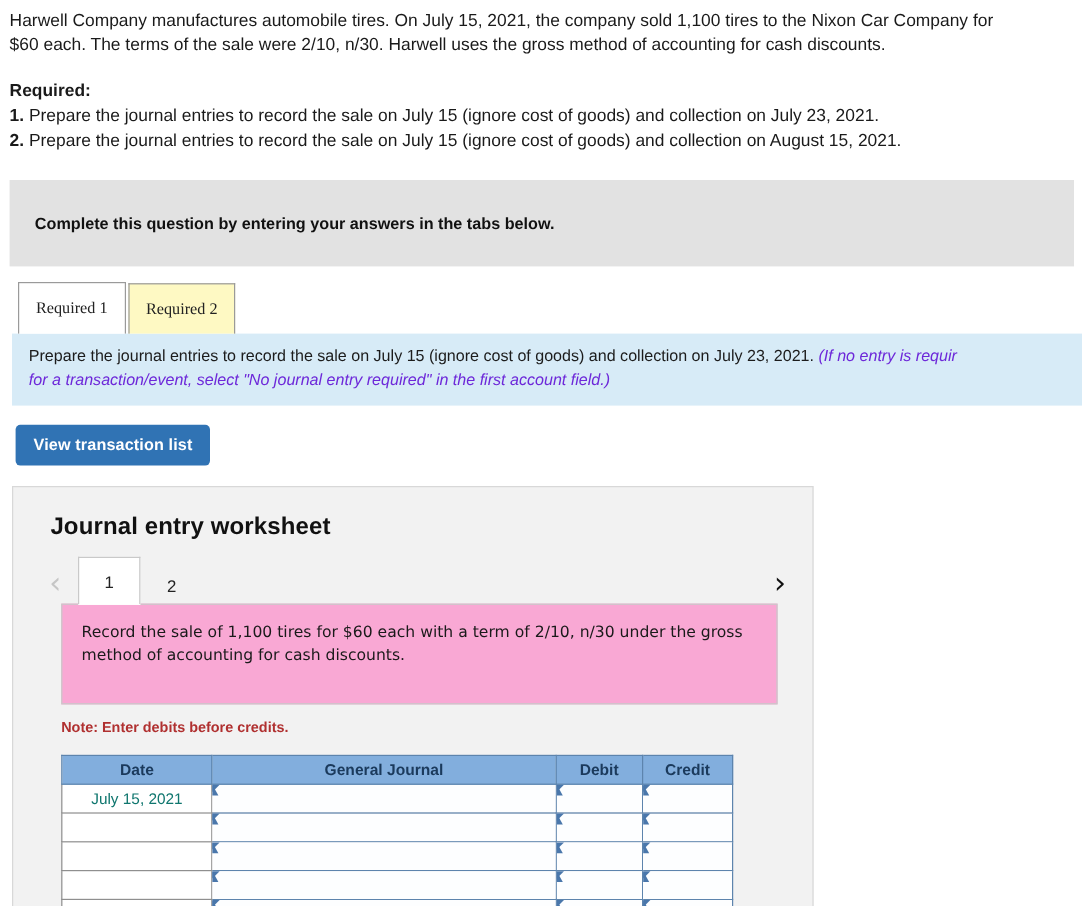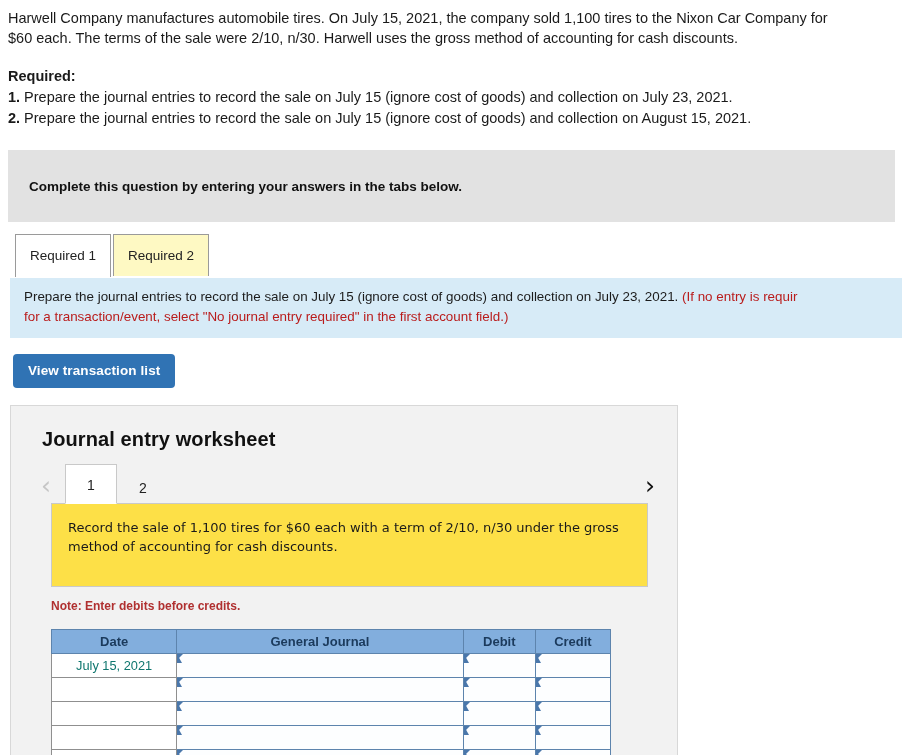--- a/index.html
+++ b/index.html
@@ -47,23 +47,25 @@
     box-sizing: border-box;
     font-size: 13.5px;
     font-weight: bold;
     color: #111;
   }
 
   
   .tabstrip {
     margin: 12px 0 0 15px;
     display: flex;
+    align-items: flex-end;
     height: 44px;
     position: relative;
     z-index: 3;
+    font-family: Liberation Serif, serif;
   }
   .tab {
     border: 1px solid #9a9a9a;
     border-bottom: none;
     font-size: 13.5px;
     color: #222;
     padding: 0 14px;
     height: 42px;
     line-height: 42px;
     box-sizing: border-box;
@@ -88,21 +90,22 @@
     padding: 9px 0 11px 14px;
     font-size: 13.4px;
     line-height: 20px;
     color: #1c1c1c;
     box-sizing: border-box;
     width: 892px;
     position: relative;
     z-index: 1;
   }
   .info-panel .hint {
-    color: #b91c1c;
+    color: #6d28d9;
+    font-style: italic;
   }
   .info-line {
     white-space: nowrap;
   }
 
   
   .btn-row {
     margin: 16px 0 0 13px;
   }
   .btn-primary {
@@ -188,21 +191,21 @@
     line-height: 40px;
     position: relative;
     z-index: 3;
   }
 
   
   .descbox {
     margin: -1px 0 0 40px;
     width: 597px;
     height: 84px;
-    background: #fde047;
+    background: #f9a8d4;
     border: 1px solid #c9c9c9;
     box-sizing: border-box;
     padding: 14px 16px 0 16px;
     font-family: "DejaVu Sans", sans-serif;
     font-size: 13px;
     line-height: 19px;
     color: #1a1a1a;
     position: relative;
     z-index: 1;
   }

